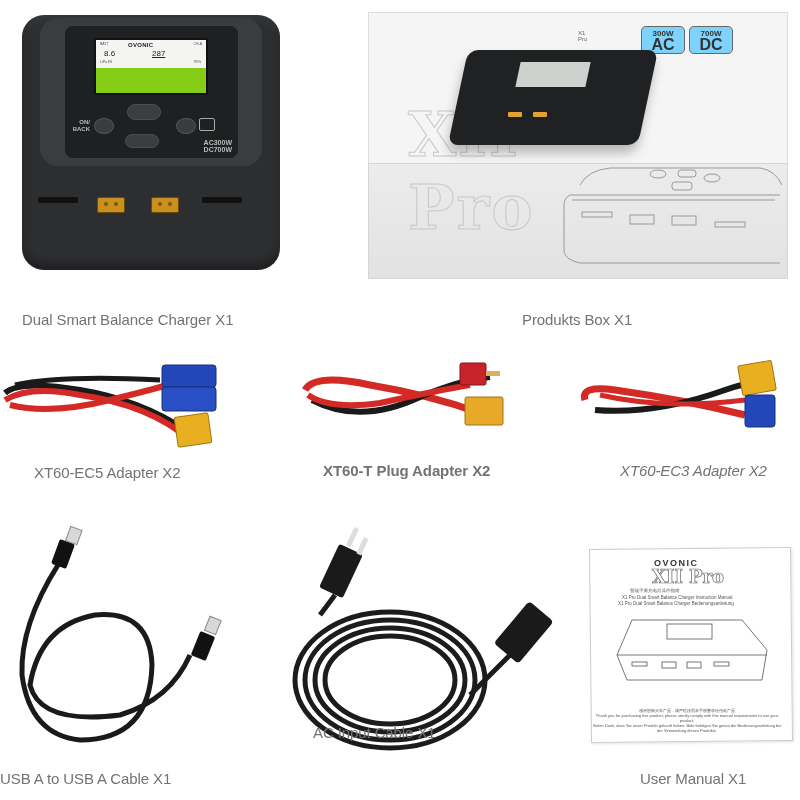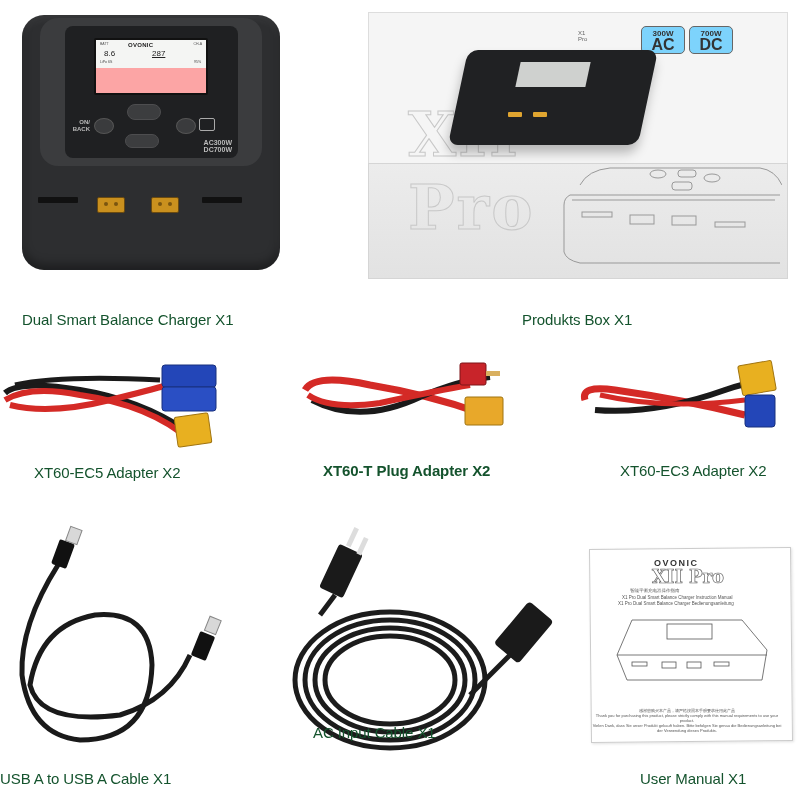--- a/index.html
+++ b/index.html
@@ -1,35 +1,35 @@
 <!DOCTYPE html>
 <html><head>
 <meta charset="utf-8">
 <style>
   html, body { margin: 0; padding: 0; }
   body {
     width: 800px; height: 800px; background: #ffffff; position: relative; overflow: hidden;
     font-family: "Liberation Sans", sans-serif; color: #111;
   }
   .abs { position: absolute; }
-  .caption { position: absolute; font-size: 15px; color: #14532d; white-space: nowrap; letter-spacing: -0.1px; }
+  .caption { position: absolute; font-size: 15px; color: #737373; white-space: nowrap; letter-spacing: -0.1px; }
 
   
   .charger-body {
     left: 22px; top: 15px; width: 258px; height: 255px; background: #2d2e30;
     border-radius: 22px; box-shadow: inset 0 -6px 10px rgba(0,0,0,.35), inset 0 4px 8px rgba(255,255,255,.06);
   }
   .charger-top {
     left: 40px; top: 18px; width: 222px; height: 148px; background: #3b3c3e; border-radius: 18px;
   }
   .charger-panel {
     left: 65px; top: 26px; width: 173px; height: 132px; background: #1f2022; border-radius: 8px;
   }
   .screen {
-    left: 94px; top: 38px; width: 110px; height: 53px; background: #fca5a5; border: 2px solid #111;
+    left: 94px; top: 38px; width: 110px; height: 53px; background: #84cc16; border: 2px solid #111;
     border-radius: 2px; overflow: hidden;
   }
   .screen-top { position: absolute; left: 0; top: 0; width: 100%; height: 28px; background: #f4f5f3; }
   .screen-brand { position: absolute; left: 32px; top: 2px; font-size: 6px; font-weight: bold; color: #222; letter-spacing: .3px; }
   .screen-left-label { position: absolute; left: 4px; top: 2px; font-size: 3.5px; color: #555; }
   .screen-right-label { position: absolute; right: 4px; top: 2px; font-size: 3.5px; color: #555; }
   .screen-v1 { position: absolute; left: 8px; top: 9px; font-size: 8px; color: #222; }
   .screen-v2 { position: absolute; left: 56px; top: 9px; font-size: 8px; color: #222; text-decoration: underline; }
   .screen-s1 { position: absolute; left: 4px; top: 20px; font-size: 3.5px; color: #444; }
   .screen-s2 { position: absolute; right: 5px; top: 20px; font-size: 3.5px; color: #444; }
@@ -200,16 +200,16 @@
 <div class="abs manual-foot" style="left:592px;top:708px;">
   <div>感谢您购买本产品，请严格按照本手册要求使用此产品</div>
   <div>Thank you for purchasing this product, please strictly comply with this manual requirements to use your product.</div>
   <div>Vielen Dank, dass Sie unser Produkt gekauft haben. Bitte befolgen Sie genau die Bedienungsanleitung bei der Verwendung dieses Produkts.</div>
 </div>
 
 <div class="caption" style="left:22px;top:311px;">Dual Smart Balance Charger X1</div>
 <div class="caption" style="left:522px;top:311px;">Produkts Box X1</div>
 <div class="caption" style="left:34px;top:464px;">XT60-EC5 Adapter X2</div>
 <div class="caption" style="left:323px;top:462px;font-weight:bold;">XT60-T Plug Adapter X2</div>
-<div class="caption" style="left:620px;top:462px;">XT60-EC3 Adapter X2</div>
+<div class="caption" style="left:620px;top:462px;font-style:italic;">XT60-EC3 Adapter X2</div>
 <div class="caption" style="left:0px;top:770px;">USB A to USB A Cable X1</div>
 <div class="caption" style="left:313px;top:724px;">AC Input Cable X1</div>
 <div class="caption" style="left:640px;top:770px;">User Manual X1</div>
 
 </body></html>

